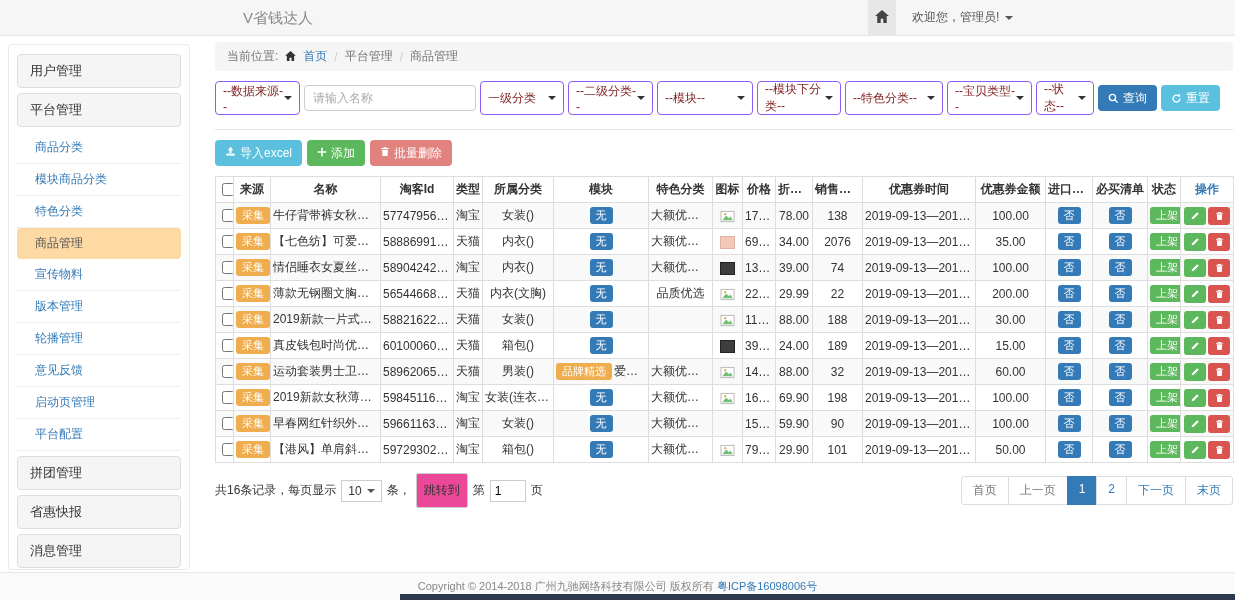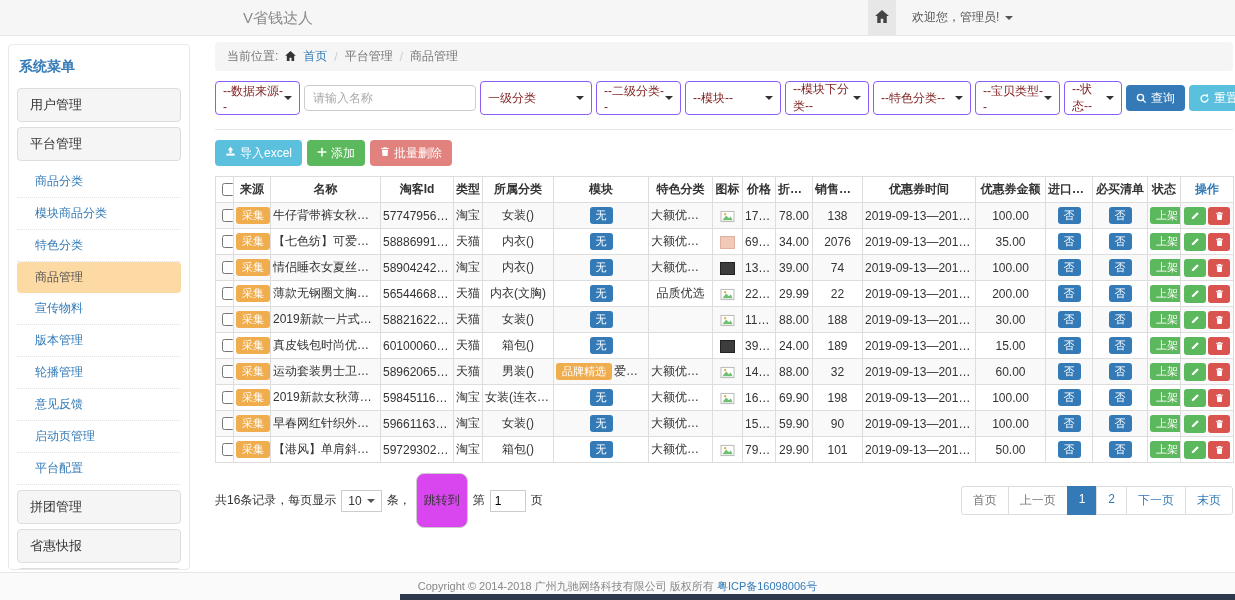--- a/index.html
+++ b/index.html
@@ -54,21 +54,21 @@
   .op-btn { display:inline-flex; align-items:center; justify-content:center; width:22px; height:18px; border:none; border-radius:3px; cursor:pointer; margin:0 1px; padding:0; vertical-align:middle; }
   .op-edit { background:#5cb85c; }
   .op-del { background:#d9534f; }
   .thumb { display:inline-block; width:15px; height:13px; vertical-align:middle; }
   .thumb.pink { background:#f2c9b8; border:1px solid #e0b0a0; }
   .thumb.dark { background:#3d3d3d; border:1px solid #222; }
   
   .pagi { margin-top:10px; display:flex; justify-content:space-between; align-items:center; font-size:12px; color:#333; }
   .pagi-left { display:flex; align-items:center; gap:5px; }
   .mini-sel { display:inline-flex; align-items:center; gap:5px; border:1px solid #ccc; padding:3px 6px; background:#fff; cursor:pointer; }
-  .jump-btn { background:#d946ef; border:1px solid #ccc; border-radius:8px; padding:18px 7px; cursor:pointer; color:#333; }
+  .jump-btn { background:#ec4899; border:1px solid #ccc; border-radius:2px; padding:8px 7px; cursor:pointer; color:#333; }
   .jump-input { width:36px; height:22px; border:1px solid #ccc; padding:0 4px; font-size:12px; }
   .pg-group { display:flex; }
   .pg-btn { border:1px solid #ddd; padding:5px 11px; margin-left:-1px; color:#337ab7; background:#fff; cursor:pointer; }
   .pg-btn:first-child { border-radius:3px 0 0 3px; margin-left:0; }
   .pg-btn:last-child { border-radius:0 3px 3px 0; }
   .pg-btn.disabled { color:#777; }
   .pg-btn.active { background:#337ab7; color:#fff; border-color:#337ab7; }
   
   .footer { position:absolute; left:0; right:0; bottom:0; height:28px; background:#fafafa; border-top:1px solid #e7e7e7; text-align:center; font-size:11px; color:#888; line-height:27px; }
   .icp { color:#337ab7; cursor:pointer; }
@@ -87,21 +87,20 @@
         </svg>
     </span>
   </div>
   <div class="welcome">
     <span>欢迎您，管理员!</span>
     <span class="caret"></span>
   </div>
 </div>
 
 <div class="sidebar">
-  <div class="sb-heading">系统菜单</div>
   <div id="sidebar-items">
       <div class="sb-item top">用户管理</div>
       <div class="sb-item top">平台管理</div>
       <div class="sb-item sub">商品分类</div>
       <div class="sb-item sub">模块商品分类</div>
       <div class="sb-item sub">特色分类</div>
       <div class="sb-item sub-active">商品管理</div>
       <div class="sb-item sub">宣传物料</div>
       <div class="sb-item sub">版本管理</div>
       <div class="sb-item sub">轮播管理</div>
@@ -128,21 +127,21 @@
     <span class="sep">/</span>
     <span>商品管理</span>
   </div>
 
   <div class="filter-row" id="filter-row">
       <div class="sel" style="width: 85px;">
         <span>--数据来源--</span>
         <span class="caret"></span>
       </div>
       <input class="txt-input" placeholder="请输入名称" style="width: 172px;">
-      <div class="sel" style="width: 112px;">
+      <div class="sel" style="width: 84px;">
         <span>一级分类</span>
         <span class="caret"></span>
       </div>
       <div class="sel" style="width: 85px;">
         <span>--二级分类--</span>
         <span class="caret"></span>
       </div>
       <div class="sel" style="width: 96px;">
         <span>--模块--</span>
         <span class="caret"></span>

